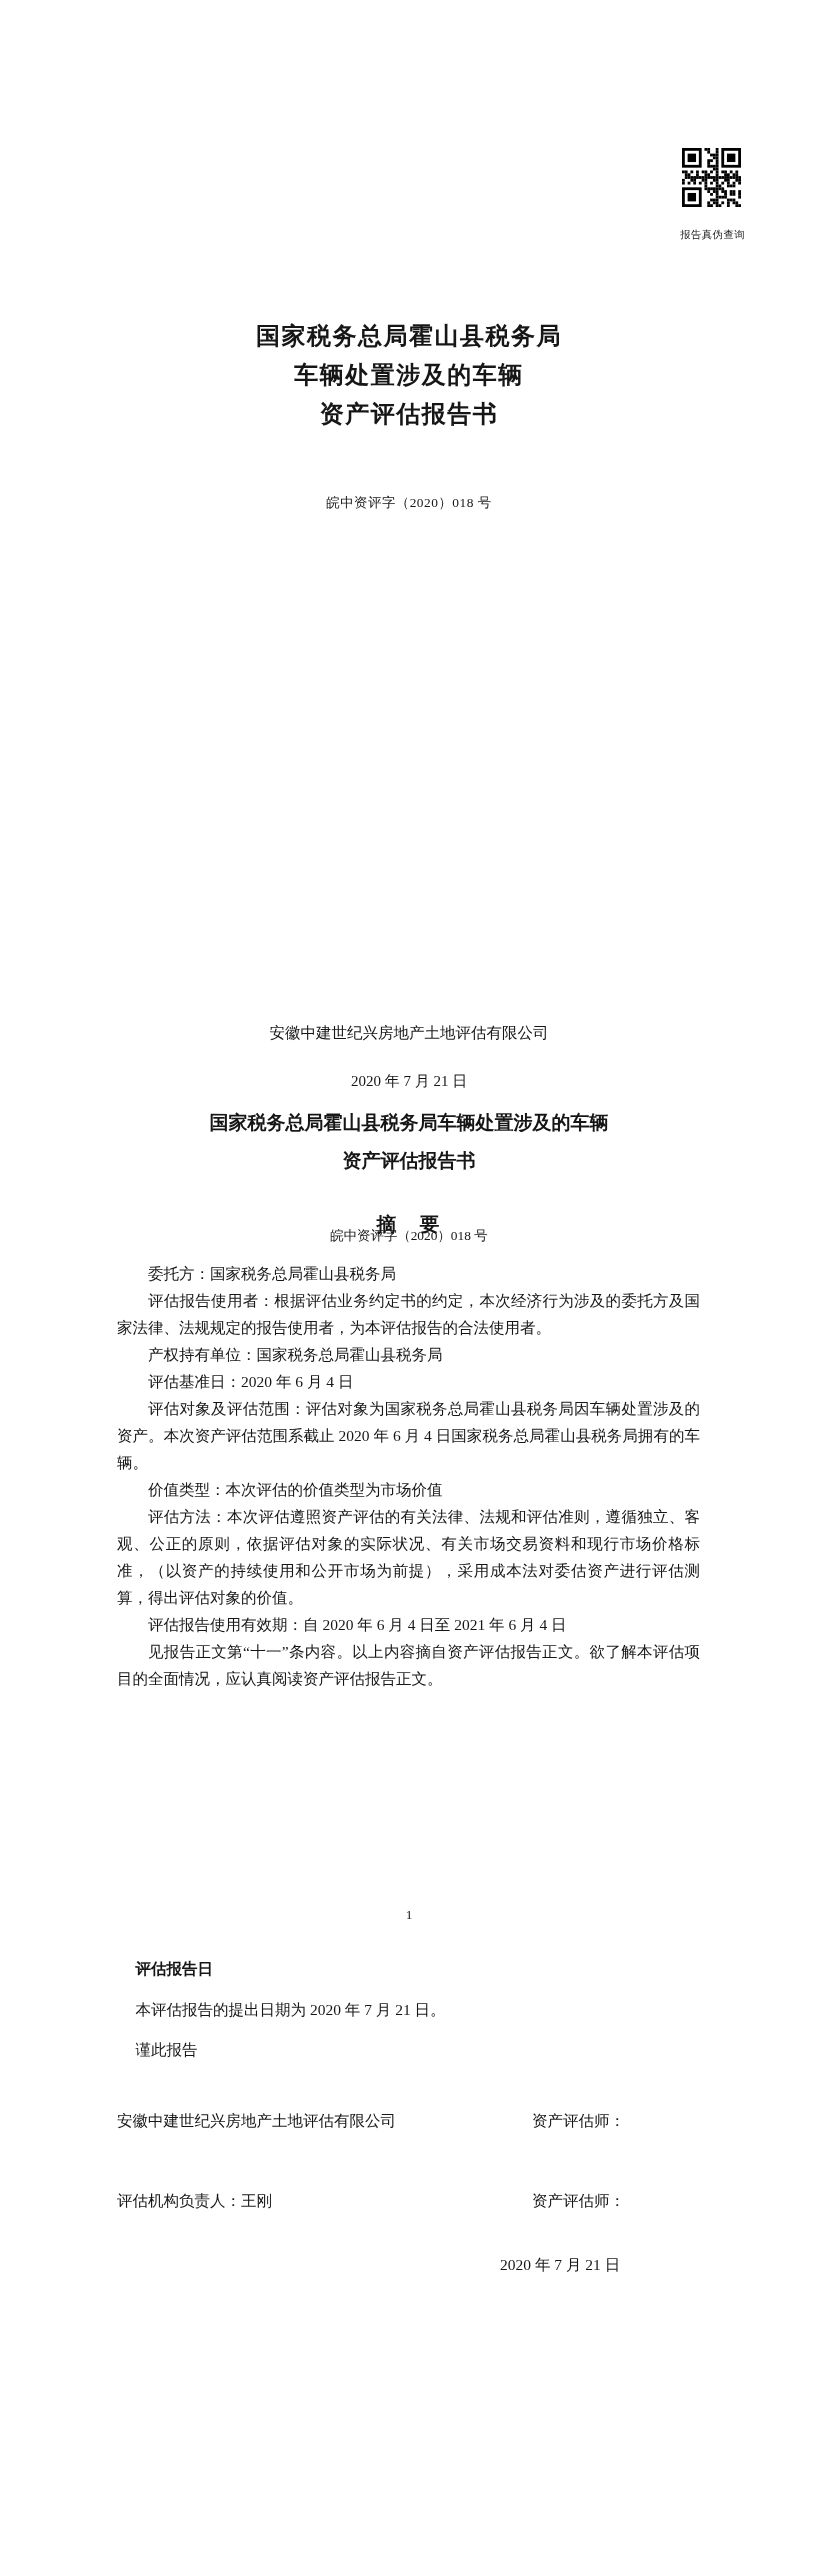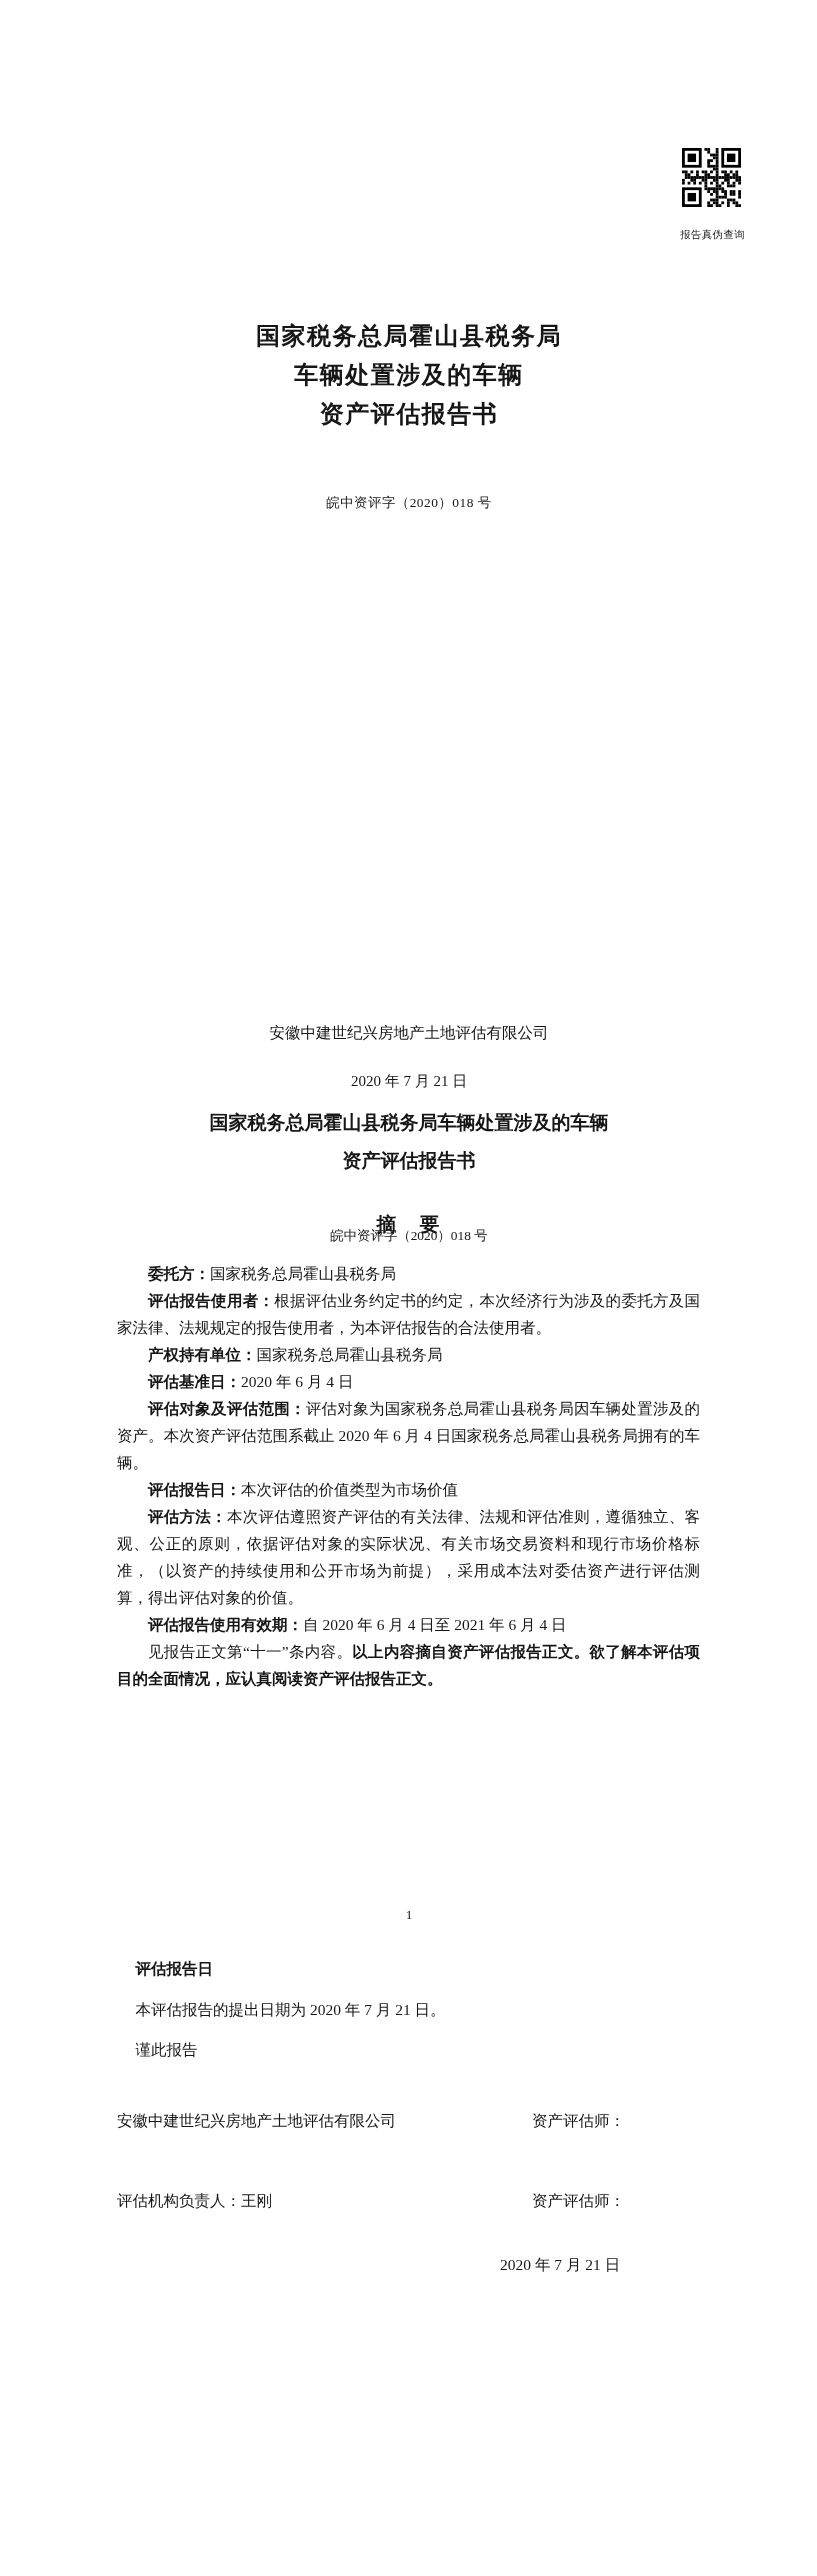--- a/index.html
+++ b/index.html
@@ -31,21 +31,21 @@
   .sum-title2  { top:1148px; font-size:19px; font-weight:700; }
   .sum-sec     { top:1187px; font-size:19.6px; font-weight:700; letter-spacing:2.1px;margin-top:24px; }
   .sum-docnum  { top:1227px; font-size:13.4px; }
 
   .sum-body {
     top:1260px; left:117px; width:583px;
     font-size:15.5px; line-height:27px;
     text-align:justify;
   }
   .sum-body p { text-indent:2em; margin:0; }
-  .sum-body b { font-weight:700; }
+  .sum-body b { font-weight:400; }
 
   .pagenum-1 { top:1907px; font-size:13.4px; }
 
   
   .sig-line { left:117px; width:583px; font-size:15.5px; }
   .sig-heading { top:1959px; font-weight:700; text-indent:1.2em; }
   .sig-issue   { top:2000px; text-indent:1.2em; }
   .sig-closing { top:2040px; text-indent:1.2em; }
   .sig-row-1   { top:2111px; }
   .sig-row-2   { top:2191px; }
@@ -225,21 +225,21 @@
   <div class="abs centered sum-title2">资产评估报告书</div>
   <div class="abs centered sum-sec">摘　要</div>
   <div class="abs centered sum-docnum">皖中资评字（2020）018 号</div>
 
   <div class="abs sum-body">
     <p><b>委托方：</b><span>国家税务总局霍山县税务局</span></p>
     <p><b>评估报告使用者：</b><span>根据评估业务约定书的约定，本次经济行为涉及的委托方及国家法律、法规规定的报告使用者，为本评估报告的合法使用者。</span></p>
     <p><b>产权持有单位：</b><span>国家税务总局霍山县税务局</span></p>
     <p><b>评估基准日：</b><span>2020 年 6 月 4 日</span></p>
     <p><b>评估对象及评估范围：</b><span>评估对象为国家税务总局霍山县税务局因车辆处置涉及的资产。本次资产评估范围系截止 2020 年 6 月 4 日国家税务总局霍山县税务局拥有的车辆。</span></p>
-    <p><b>评估报告日：</b><span>本次评估的价值类型为市场价值</span></p>
+    <p><b>价值类型：</b><span>本次评估的价值类型为市场价值</span></p>
     <p><b>评估方法：</b><span>本次评估遵照资产评估的有关法律、法规和评估准则，遵循独立、客观、公正的原则，依据评估对象的实际状况、有关市场交易资料和现行市场价格标准，（以资产的持续使用和公开市场为前提），采用成本法对委估资产进行评估测算，得出评估对象的价值。</span></p>
     <p><b>评估报告使用有效期：</b><span>自 2020 年 6 月 4 日至 2021 年 6 月 4 日</span></p>
     <p><span>见报告正文第“十一”条内容。</span><b>以上内容摘自资产评估报告正文。欲了解本评估项目的全面情况，应认真阅读资产评估报告正文。</b></p>
   </div>
 
   <div class="abs centered pagenum-1">1</div>
 
   <div class="abs sig-line sig-heading">评估报告日</div>
   <div class="abs sig-line sig-issue">本评估报告的提出日期为 2020 年 7 月 21 日。</div>
   <div class="abs sig-line sig-closing">谨此报告</div>

